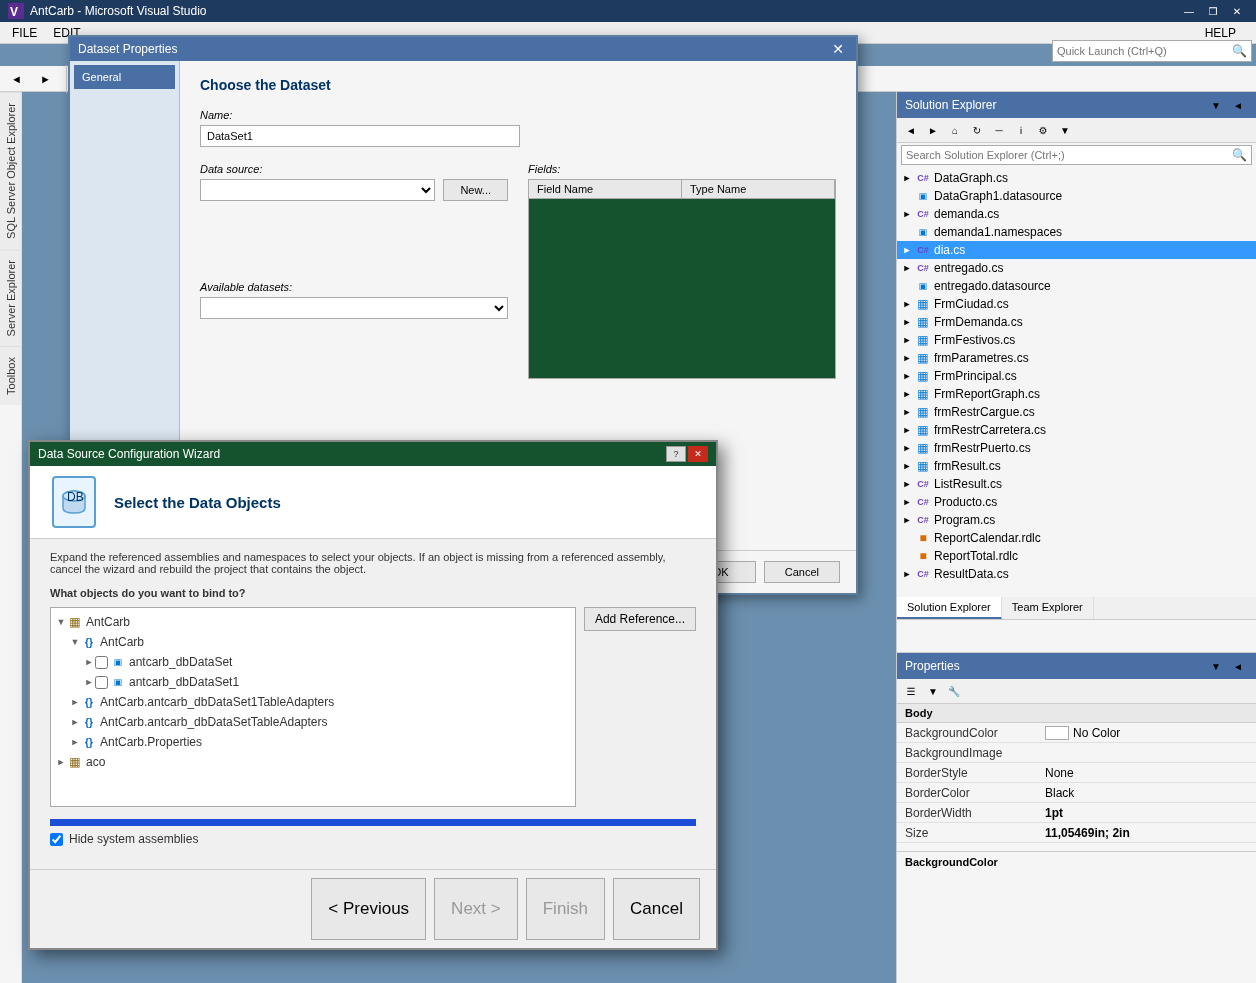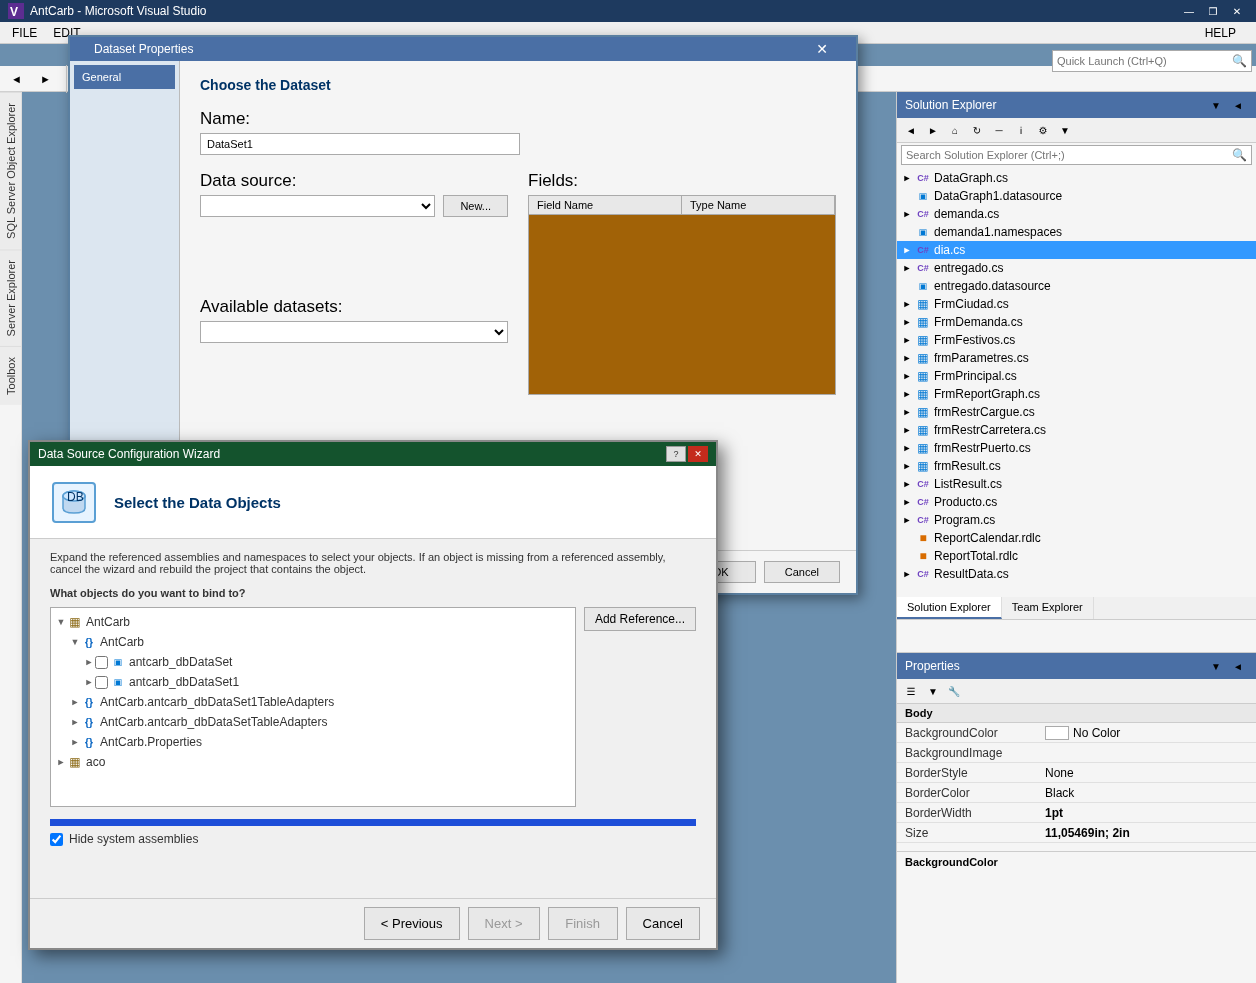--- a/index.html
+++ b/index.html
@@ -92,36 +92,36 @@
       background: #f0f0f0; border-bottom: 1px solid #ccc; padding: 2px 4px;
       display: flex; align-items: center; gap: 2px;
     }
 
     
     .dataset-dialog {
       position: absolute; top: 35px; left: 68px; width: 790px; height: 560px;
       background: #f5f5f5; border: 2px solid #5a7fa0; box-shadow: 4px 4px 12px rgba(0,0,0,0.4);
     }
     .dialog-title {
-      background: #4a6fa5; color: white; padding: 4px 24px; font-size: 12px;
+      background: #4a6fa5; color: white; padding: 4px 8px; font-size: 12px;
       display: flex; align-items: center; justify-content: space-between;
     }
     .dialog-close { background: transparent; border: none; color: white; cursor: pointer; font-size: 14px; padding: 0 4px; }
     .dialog-content { display: flex; height: calc(100% - 26px); }
     .dialog-sidebar { width: 110px; background: #dce6f0; border-right: 1px solid #bbb; padding: 4px; }
     .sidebar-item-btn {
       width: 100%; padding: 6px 8px; background: #4a6fa5; color: white;
       border: none; cursor: pointer; font-size: 11px; text-align: left; margin-bottom: 2px;
     }
     .dialog-main { flex: 1; padding: 16px 20px; }
     .dialog-heading { font-size: 14px; font-weight: bold; color: #003366; margin-bottom: 16px; }
     .form-group { margin-bottom: 16px; }
-    .form-label { font-size: 17px; margin-bottom: 4px; display: block; }
+    .form-label { font-size: 11px; margin-bottom: 4px; display: block; font-style: italic; }
     .form-input { width: 100%; padding: 3px 6px; border: 1px solid #aaa; background: white; font-size: 11px; height: 22px; }
-    .fields-area { border: 1px solid #aaa; background: #a16207; min-height: 200px; }
+    .fields-area { border: 1px solid #aaa; background: #14532d; min-height: 200px; }
     .fields-header { display: flex; background: #e8e8e8; border-bottom: 1px solid #aaa; }
     .fields-col { flex: 1; padding: 3px 8px; font-size: 11px; border-right: 1px solid #aaa; }
     .new-btn {
       padding: 3px 16px; background: #e8e8e8; border: 1px solid #aaa;
       cursor: pointer; font-size: 11px; height: 22px;
     }
     .data-source-row { display: flex; align-items: center; gap: 8px; }
     .data-source-select { flex: 1; height: 22px; border: 1px solid #aaa; background: white; font-size: 11px; }
     .dialog-footer {
       position: absolute; bottom: 0; right: 0; width: 680px;
@@ -145,21 +145,21 @@
       display: flex; align-items: center; justify-content: space-between;
     }
     .wizard-title-btns { display: flex; gap: 2px; }
     .wizard-title-btn { width: 20px; height: 16px; background: #e0e0e0; border: 1px solid #999; cursor: pointer; display: flex; align-items: center; justify-content: center; font-size: 9px; color: #333; }
     .wizard-title-btn.red { background: #c42b1c; color: white; border-color: #c42b1c; }
     .wizard-header {
       background: white; padding: 12px 20px; display: flex; align-items: center; gap: 16px;
       border-bottom: 1px solid #ccc;
     }
     .wizard-icon { width: 48px; height: 48px; display: flex; align-items: center; justify-content: center; }
-    .wizard-icon-inner { width: 44px; height: 41px; background: #e8f4ff; border: 2px solid #5a9fd4; border-radius: 4px; display: flex; align-items: center; justify-content: center; font-size: 22px; }
+    .wizard-icon-inner { width: 44px; height: 52px; background: #e8f4ff; border: 2px solid #5a9fd4; border-radius: 4px; display: flex; align-items: center; justify-content: center; font-size: 22px; }
     .wizard-title-text { font-size: 15px; font-weight: bold; color: #003366; }
     .wizard-body { padding: 12px 20px; font-size: 11px; color: #333; }
     .wizard-desc { margin-bottom: 12px; font-size: 11px; }
     .wizard-question { font-weight: bold; margin-bottom: 8px; font-size: 11px; }
     .wizard-tree-area {
       display: flex; gap: 8px; align-items: flex-start;
     }
     .wizard-tree {
       flex: 1; border: 1px solid #aaa; background: white; height: 200px;
       overflow-y: auto; padding: 4px 0;
@@ -177,22 +177,22 @@
     .wizard-checkbox-row {
       display: flex; align-items: center; gap: 6px; margin-top: 12px; padding: 6px 0;
       border-top: 7px solid #1d4ed8; font-size: 11px;
     }
     .wizard-footer {
       position: absolute; bottom: 0; left: 0; right: 0; padding: 8px 16px;
       display: flex; justify-content: flex-end; gap: 8px;
       border-top: 1px solid #ccc; background: #f0f0f0;
     }
     .wiz-btn {
-      padding: 8px 16px; border: 1px solid #aaa; background: #e8e8e8;
-      cursor: pointer; font-size: 13px; min-width: 70px; text-align: center;
+      padding: 20px 16px; border: 1px solid #aaa; background: #e8e8e8;
+      cursor: pointer; font-size: 17px; min-width: 70px; text-align: center;
     }
     .wiz-btn:disabled { color: #999; cursor: default; }
 
     
     .quick-launch {
       position: absolute; top: 44px; right: 4px; display: flex; align-items: center;
       background: white; border: 1px solid #aaa; height: 22px; width: 200px;
     }
     .quick-launch input { border: none; outline: none; font-size: 11px; width: 100%; padding: 0 4px; }
     .quick-launch-icon { padding: 0 4px; color: #555; font-size: 12px; }
@@ -223,21 +223,21 @@
     <button class="title-btn close">✕</button>
   </div>
 </div>
 
 <div class="menu-bar">
   <span class="menu-item">FILE</span>
   <span class="menu-item">EDIT</span>
   <span style="margin-left:auto; margin-right:16px">HELP</span>
 </div>
 
-<div class="quick-launch" style="top:50px; right:4px; position:absolute; z-index:10;">
+<div class="quick-launch" style="top:40px; right:4px; position:absolute; z-index:10;">
   <input type="text" style="border: none; outline: none; font-size: 11px; width: 100%; padding: 0px 4px;" placeholder="Quick Launch (Ctrl+Q)">
   <span class="quick-launch-icon">🔍</span>
 </div>
 
 <div class="toolbar-area" style="top:66px; height:26px;">
   <button class="toolbar-btn">◄</button>
   <button class="toolbar-btn">►</button>
   <div class="toolbar-separator"></div>
   <select class="toolbar-select">
     <option>Solid</option>

